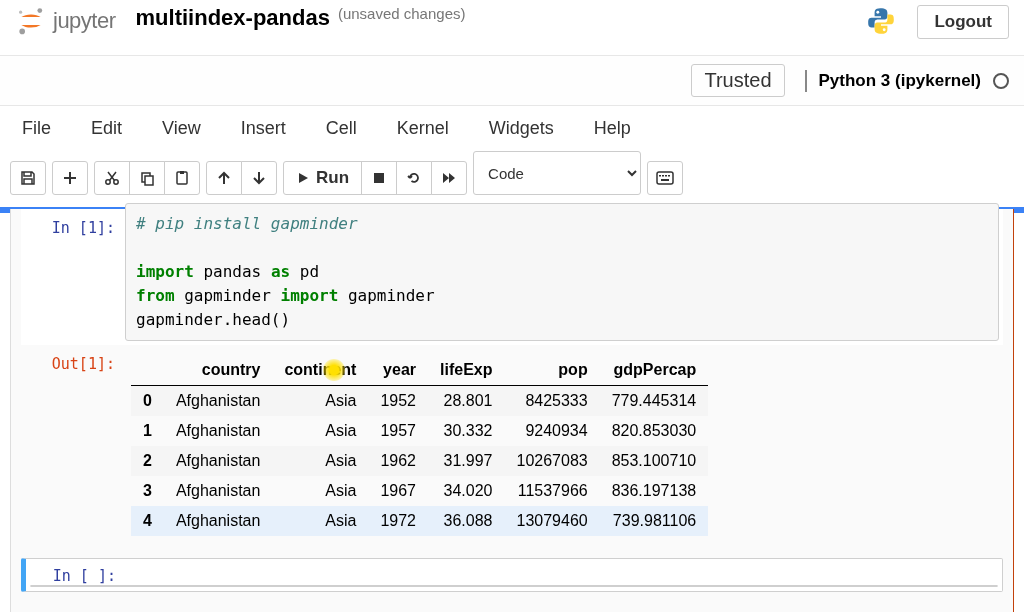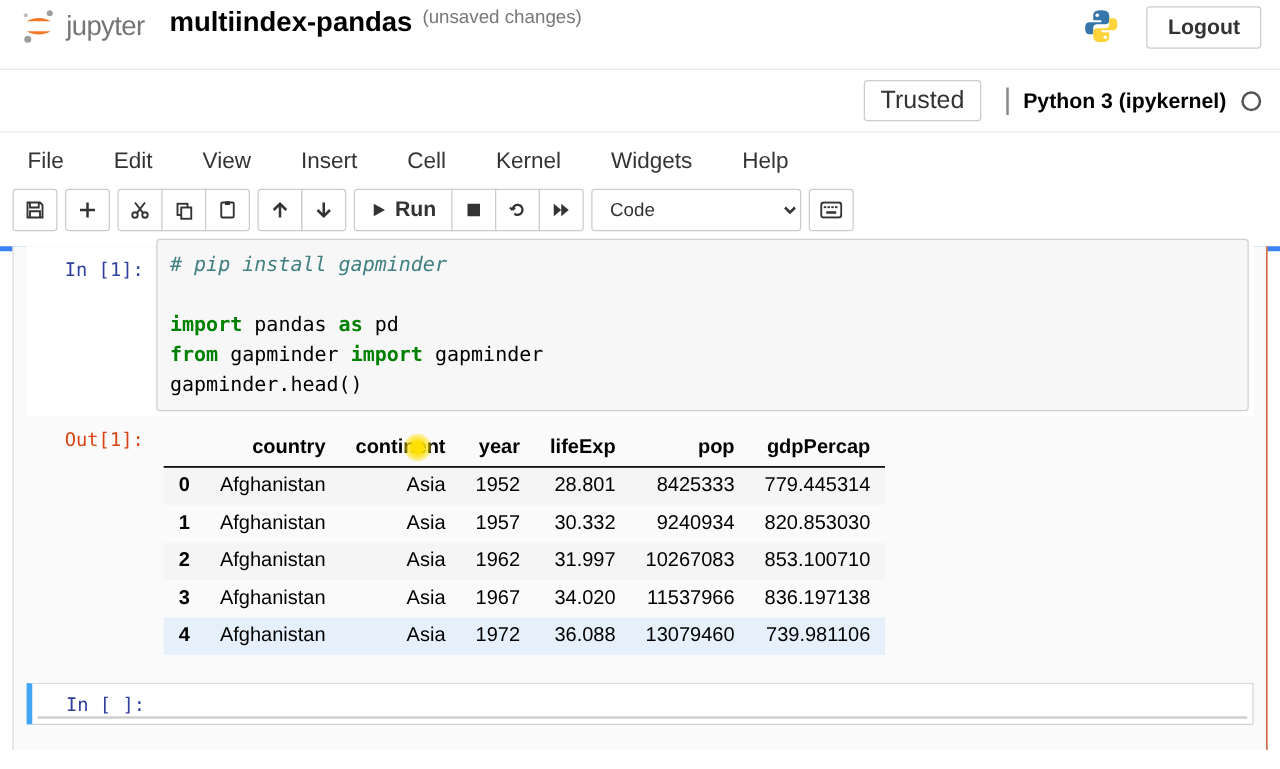--- a/index.html
+++ b/index.html
@@ -18,28 +18,28 @@
 .sub-header { display: flex; align-items: center; padding: 8px 15px 8px 15px; justify-content: flex-end; gap: 20px; border-bottom: 1px solid #e7e7e7; background: #fefefe; }
 .trusted-box { border: 1px solid #ccc; padding: 4px 12px; border-radius: 3px; color: #333; font-size: 20px; }
 .kernel-sep { width: 2px; height: 22px; background: #888; }
 .kernel-name { font-size: 17px; font-weight: 600; color: #000; }
 .kernel-indicator { width: 16px; height: 16px; border: 2px solid #555; border-radius: 50%; }
 .sub-header .right-group { display: flex; align-items: center; gap: 12px; text-align: right; }
 
 .menubar { display: flex; gap: 28px; padding: 10px 16px 0px; font-size: 18px; color: #333; }
 .menubar .menu { cursor: pointer; padding: 2px 6px; }
 
-.toolbar { display: flex; gap: 6px; padding: 10px 10px 12px; border-bottom: 4px solid #3b82f6; align-items: flex-end; }
+.toolbar { display: flex; gap: 6px; padding: 10px 10px 12px; border-bottom: 6px solid #3b82f6; align-items: flex-end; }
 .tool-group { display: flex; gap: 0; }
 .tool-btn { border: 1px solid #ccc; background: #fff; width: 36px; height: 34px; display: flex; align-items: center; justify-content: center; cursor: pointer; border-radius: 3px; font-size: 16px; color: #333; }
 .tool-group .tool-btn { border-radius: 0; margin-left: -1px; }
 .tool-group .tool-btn:first-child { border-radius: 3px 0 0 3px; margin-left: 0; }
 .tool-group .tool-btn:last-child { border-radius: 0 3px 3px 0; }
 .run-btn { width: auto; padding: 0 12px; gap: 6px; font-weight: 600; font-size: 17px; }
-.cell-type-select { border: 1px solid #ccc; height: 34px; width: 168px; padding: 0 10px; border-radius: 3px; font-size: 15px; color: #333; background: #fff; }
+.cell-type-select { border: 1px solid #ccc; height: 44px; width: 168px; padding: 0 10px; border-radius: 3px; font-size: 15px; color: #333; background: #fff; }
 
 .notebook-area { padding: 0 10px 20px; background: #fafafa; border-left: 1px solid #ddd; border-right: 1px solid #c2410c; margin: 0 10px; }
 .cell { display: flex; padding: 4px 4px; }
 .cell.code { background: #fff; }
 .prompt { width: 100px; text-align: right; padding: 6px 10px 0 0; font-family: monospace; font-size: 15px; flex-shrink: 0; color: #303F9F; }
 .prompt.in { color: #303F9F; }
 .prompt.out { color: #D84315; }
 .cell-body { flex: 1; }
 
 .code-input-wrapper { border: 1px solid #cfcfcf; border-radius: 3px; background: #f7f7f7; padding: 8px 10px; font-family: monospace; font-size: 16px; line-height: 1.5; }

